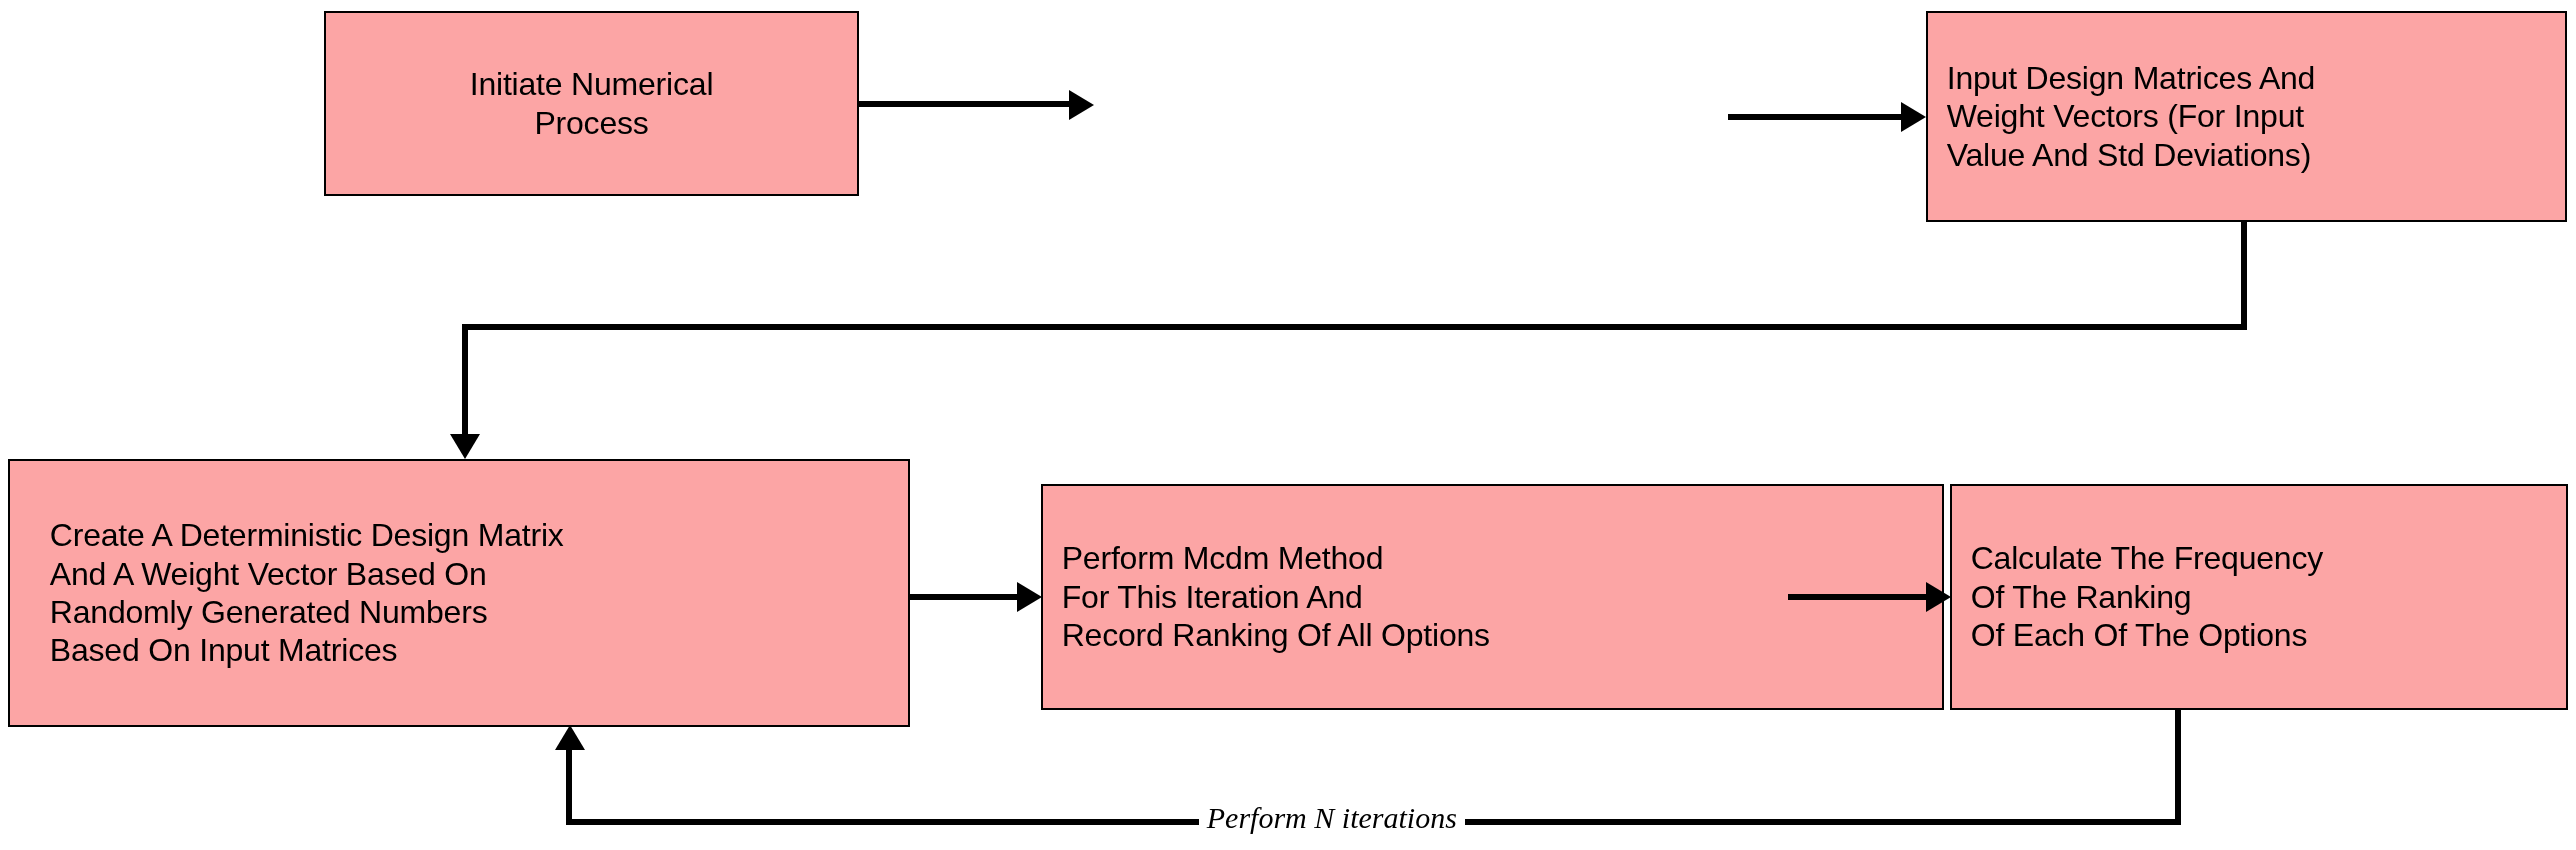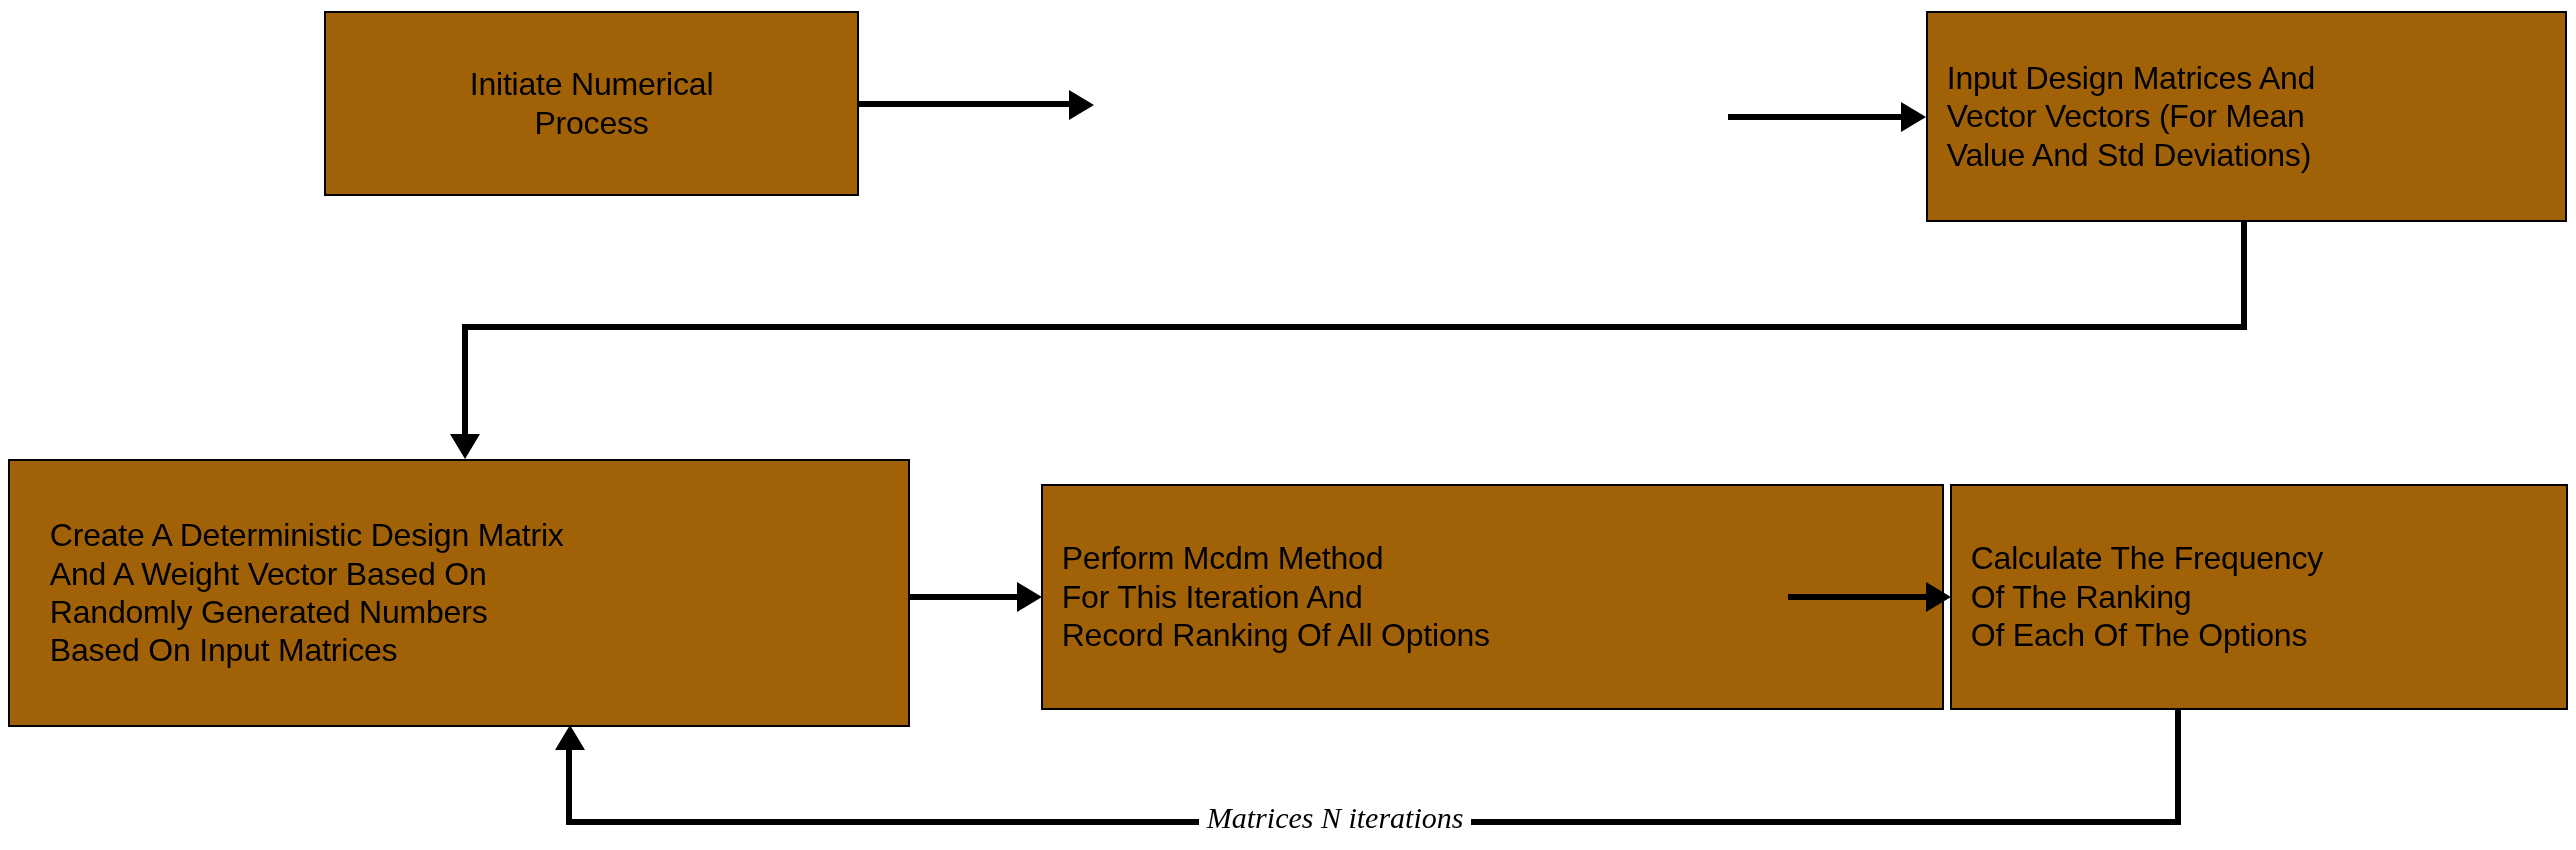--- a/index.html
+++ b/index.html
@@ -12,21 +12,21 @@
     position: relative;
     width: 2576px;
     height: 851px;
     background: #ffffff;
     overflow: hidden;
     font-family: "Liberation Sans", sans-serif;
   }
   .node {
     position: absolute;
     box-sizing: border-box;
-    background: #a16207;
+    background: #fca5a5;
     border: 2.3px solid #000000;
     display: flex;
     flex-direction: column;
     justify-content: center;
     color: #000000;
     font-family: "Liberation Sans", sans-serif;
     font-size: 32px;
     line-height: 1.20;
     letter-spacing: -0.2px;
     white-space: pre-line;
@@ -92,21 +92,21 @@
 </head>
 <body>
 
 <div id="canvas">
 
   <div class="node center" id="node-initiate">Initiate Numerical
 Process</div>
 
 
   <div class="node left" id="node-input-matrices">Input Design Matrices And
-Vector Vectors (For Mean
+Weight Vectors (For Input
 Value And Std Deviations)</div>
 
   <div class="node left" id="node-create-matrix">Create A Deterministic Design Matrix
 And A Weight Vector Based On
 Randomly Generated Numbers
 Based On Input Matrices</div>
 
   <div class="node left" id="node-perform-mcdm">Perform Mcdm Method
 For This Iteration And
 Record Ranking Of All Options</div>
@@ -129,16 +129,16 @@
   <div class="edge h" style="left:910px; top:594px; width:107px;"></div>
   <div class="arrowhead right" style="left:1017px; top:582px;"></div>
 
   <div class="edge h" style="left:1788px; top:594px; width:138px;"></div>
   <div class="arrowhead right" style="left:1926px; top:582px;"></div>
 
   <div class="edge v" style="left:2175px; top:708px; height:117px;"></div>
   <div class="edge h" style="left:566px; top:819px; width:1615px;"></div>
   <div class="edge v" style="left:566px; top:750px; height:72px;"></div>
   <div class="arrowhead up" style="left:555px; top:725px;"></div>
-  <div class="edge-label" style="left:1199px; top:800px;">Matrices  N iterations</div>
+  <div class="edge-label" style="left:1199px; top:800px;">Perform  N iterations</div>
 
 </div>
 
 
 </body></html>

